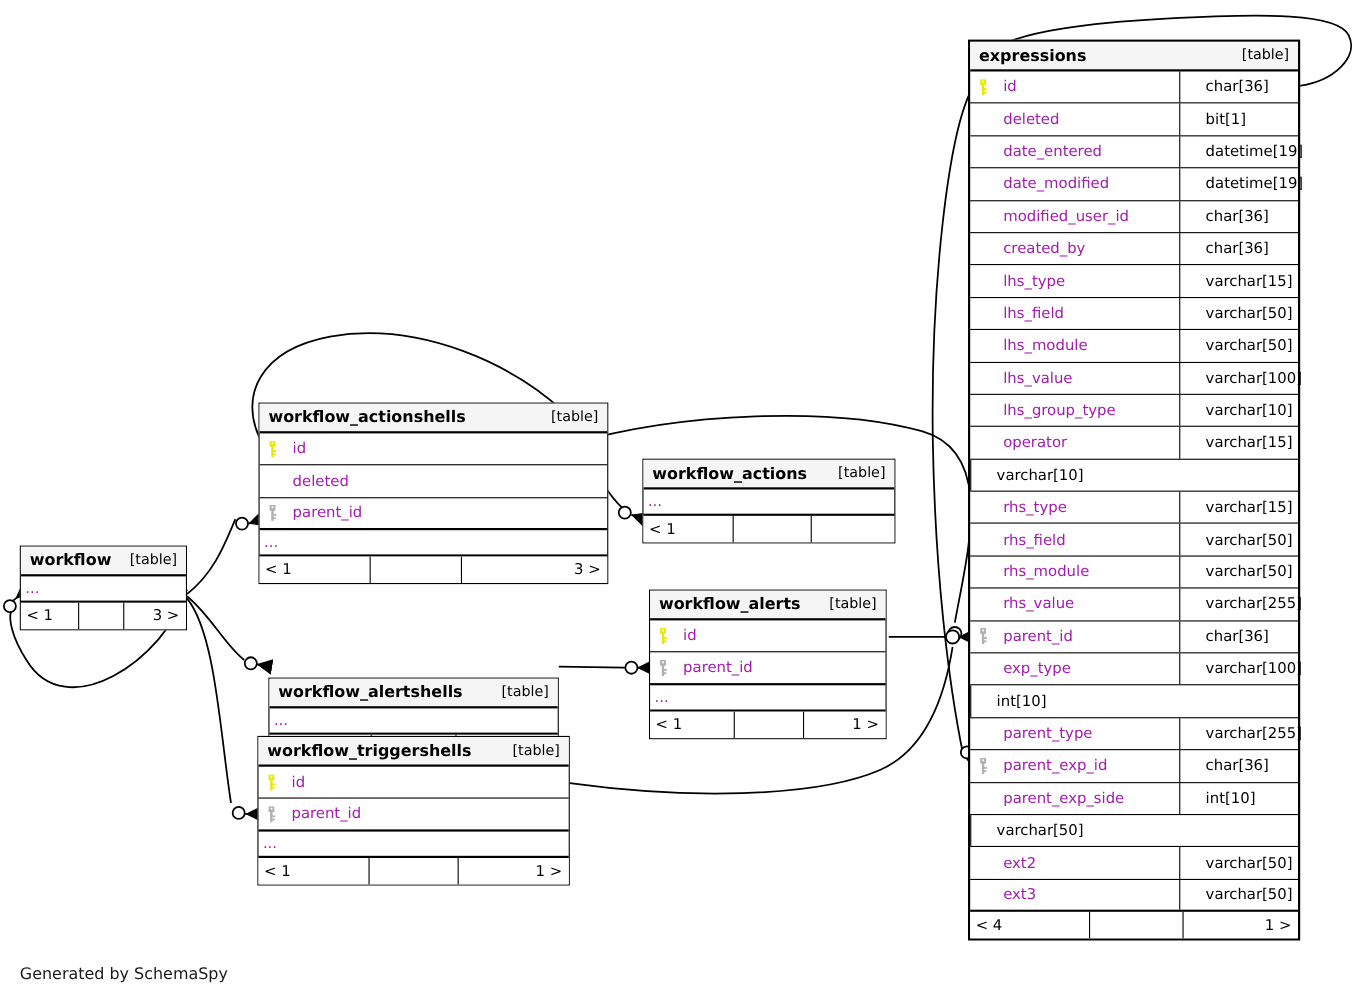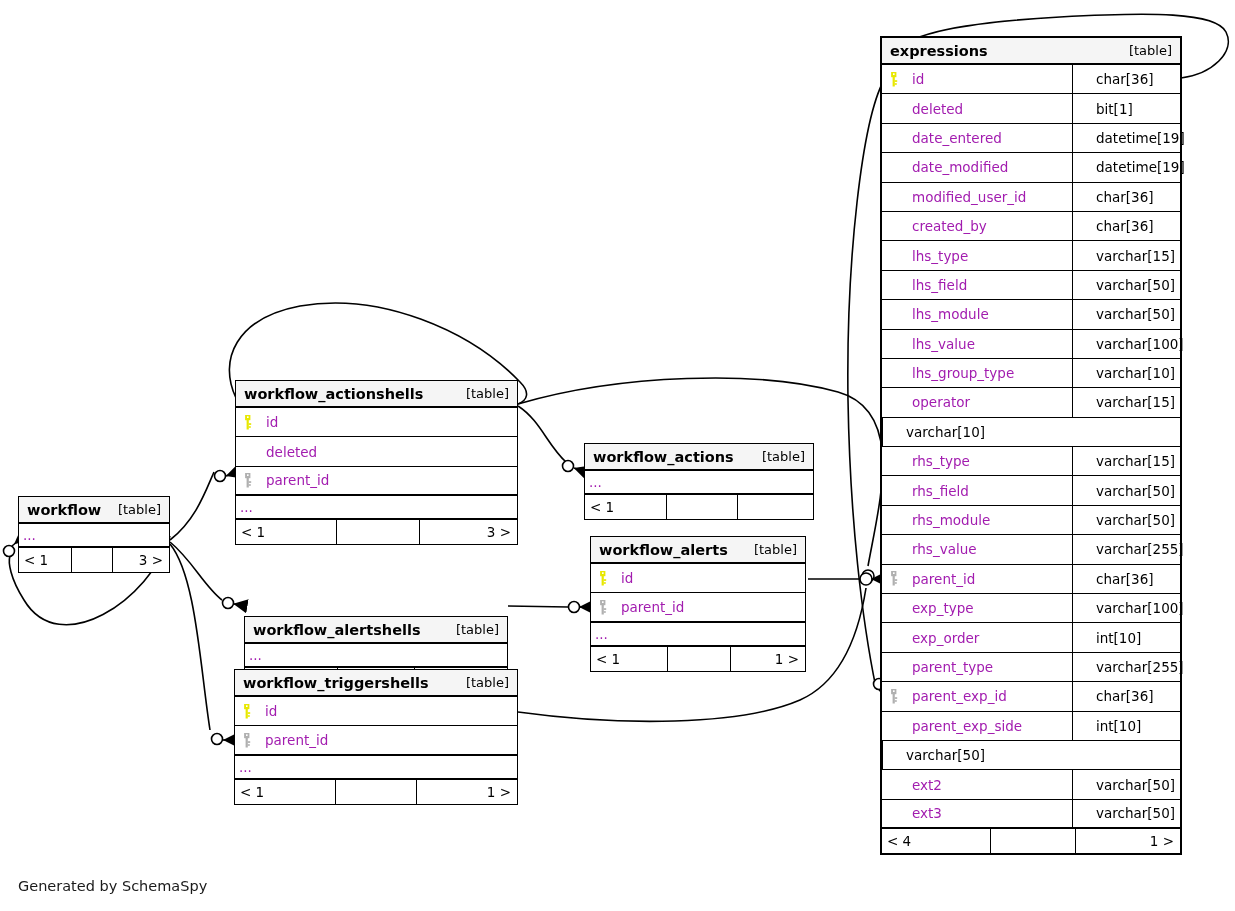--- a/index.html
+++ b/index.html
@@ -348,24 +348,20 @@
           <div class="col-type" style="width: 108px;">char[36]</div>
         </div>
         <div class="tbl-row">
           <div class="col-name">
             <span class="key-slot"></span>
             <span class="name-text">exp_type</span>
           </div>
           <div class="col-type" style="width: 108px;">varchar[100]</div>
         </div>
         <div class="tbl-row">
-          <div class="col-name">
-            <span class="key-slot"></span>
-            <span class="name-text">exp_order</span>
-          </div>
           <div class="col-type" style="width: 108px;">int[10]</div>
         </div>
         <div class="tbl-row">
           <div class="col-name">
             <span class="key-slot"></span>
             <span class="name-text">parent_type</span>
           </div>
           <div class="col-type" style="width: 108px;">varchar[255]</div>
         </div>
         <div class="tbl-row">
@@ -408,21 +404,21 @@
           <div class="col-type" style="width: 108px;">varchar[50]</div>
         </div>
       </div>
     <div class="foot-row">
       <div class="foot-cell foot-left" style="width:108px;">&lt; 4</div>
       <div class="foot-cell foot-mid" style="width:86px;"></div>
       <div class="foot-cell foot-right">1 &gt;</div>
     </div>
   </div>
 
-  <div class="table-box" id="tbl-workflow_actionshells" style="left:235px; top:380px; width:283px;">
+  <div class="table-box" id="tbl-workflow_actionshells" style="left:235px; top:366px; width:318px;">
     <div class="tbl-header">
       <span class="tbl-title">workflow_actionshells</span>
       <span class="tbl-tag">[table]</span>
     </div>
     <div class="tbl-body">
         <div class="tbl-row">
           <div class="col-name">
             <span class="key-slot">
               <svg class="keyicon" width="9" height="15" viewBox="0 0 9 15">
                 <rect x="2.6" y="4" width="2.2" height="10.5" fill="#e8e800"></rect>
@@ -475,21 +471,21 @@
     <div class="ellipsis-row">
       <span class="name-text">...</span>
     </div>
     <div class="foot-row">
       <div class="foot-cell foot-left" style="width:52px;">&lt; 1</div>
       <div class="foot-cell foot-mid" style="width:42px;"></div>
       <div class="foot-cell foot-right">3 &gt;</div>
     </div>
   </div>
 
-  <div class="table-box" id="tbl-workflow_actions" style="left:584px; top:443px; width:230px;">
+  <div class="table-box" id="tbl-workflow_actions" style="left:584px; top:417px; width:230px;">
     <div class="tbl-header">
       <span class="tbl-title">workflow_actions</span>
       <span class="tbl-tag">[table]</span>
     </div>
     <div class="tbl-body"></div>
     <div class="ellipsis-row">
       <span class="name-text">...</span>
     </div>
     <div class="foot-row">
       <div class="foot-cell foot-left" style="width:81px;">&lt; 1</div>

